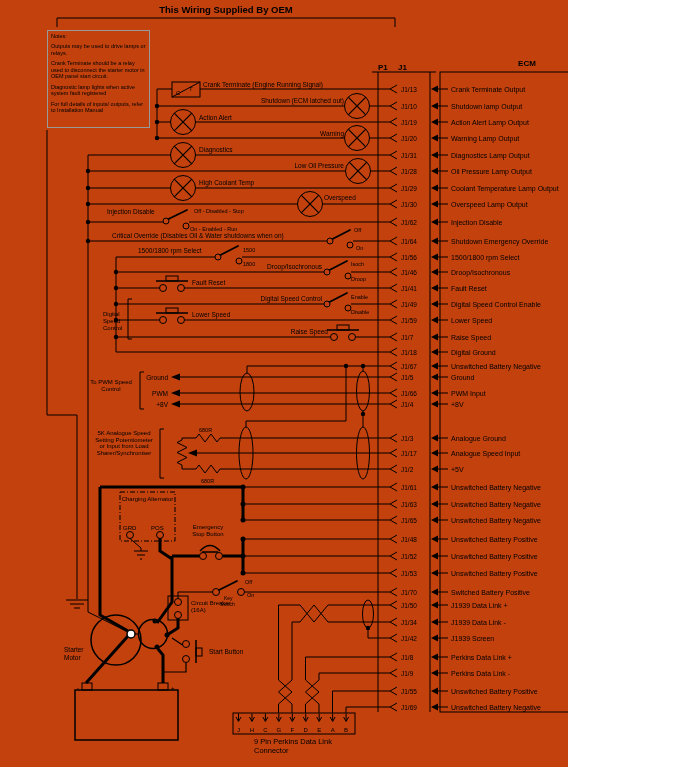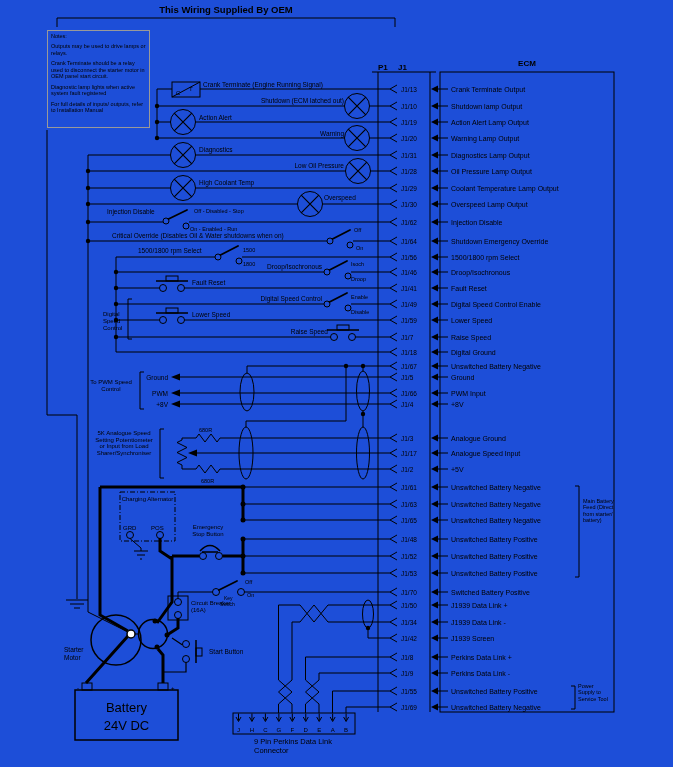--- a/index.html
+++ b/index.html
@@ -1,16 +1,16 @@
 <!DOCTYPE html>
 <html><head>
 <meta charset="utf-8">
 <style>
   html,body{margin:0;background:#fff}
-  #stage{position:relative;width:673px;height:767px;background:#1d4ed8;
+  #stage{position:relative;width:568px;height:767px;background:#c2410c;
          font-family:"Liberation Sans",sans-serif;color:#000;overflow:hidden}
   #stage svg{position:absolute;left:0;top:0}
   .ov{position:absolute;font-family:"Liberation Sans",sans-serif;color:#000}
   #notes-box{left:47px;top:30px;width:95px;height:92px;border:1px solid #999;
              padding:2px 3px;font-size:5.5px;line-height:1.18}
   #notes-box p{margin:0 0 4px 0}
   #pwm-label{left:84px;top:379px;width:54px;text-align:center;font-size:6px;line-height:1.15}
   #analogue-label{left:92px;top:430px;width:64px;text-align:center;font-size:6px;line-height:1.12}
   #alt-label{left:121px;top:496px;width:53px;text-align:center;font-size:6px;line-height:1.2}
   #estop-label{left:189px;top:524px;width:38px;text-align:center;font-size:6px;line-height:1.2}
@@ -602,18 +602,14 @@
 <div class="ov" id="alt-label">Charging Alternator</div>
 <div class="ov" id="estop-label">Emergency Stop Button</div>
 <div class="ov" id="breaker-label">Circuit Breaker (16A)</div>
 <div class="ov" id="mainfeed-label">Main Battery Feed (Direct from starter/ battery)</div>
 <div class="ov" id="powersupply-label">Power Supply to Service Tool</div>
 <div class="ov" id="ninepin-label">9 Pin Perkins Data Link Connector</div>
 <div class="ov" id="starter-label">
   <div>Starter</div>
   <div>Motor</div>
 </div>
-<div class="ov" id="battery-label">
-  <div>Battery</div>
-  <div>24V DC</div>
+
 </div>
 
-</div>
-
 </body></html>

